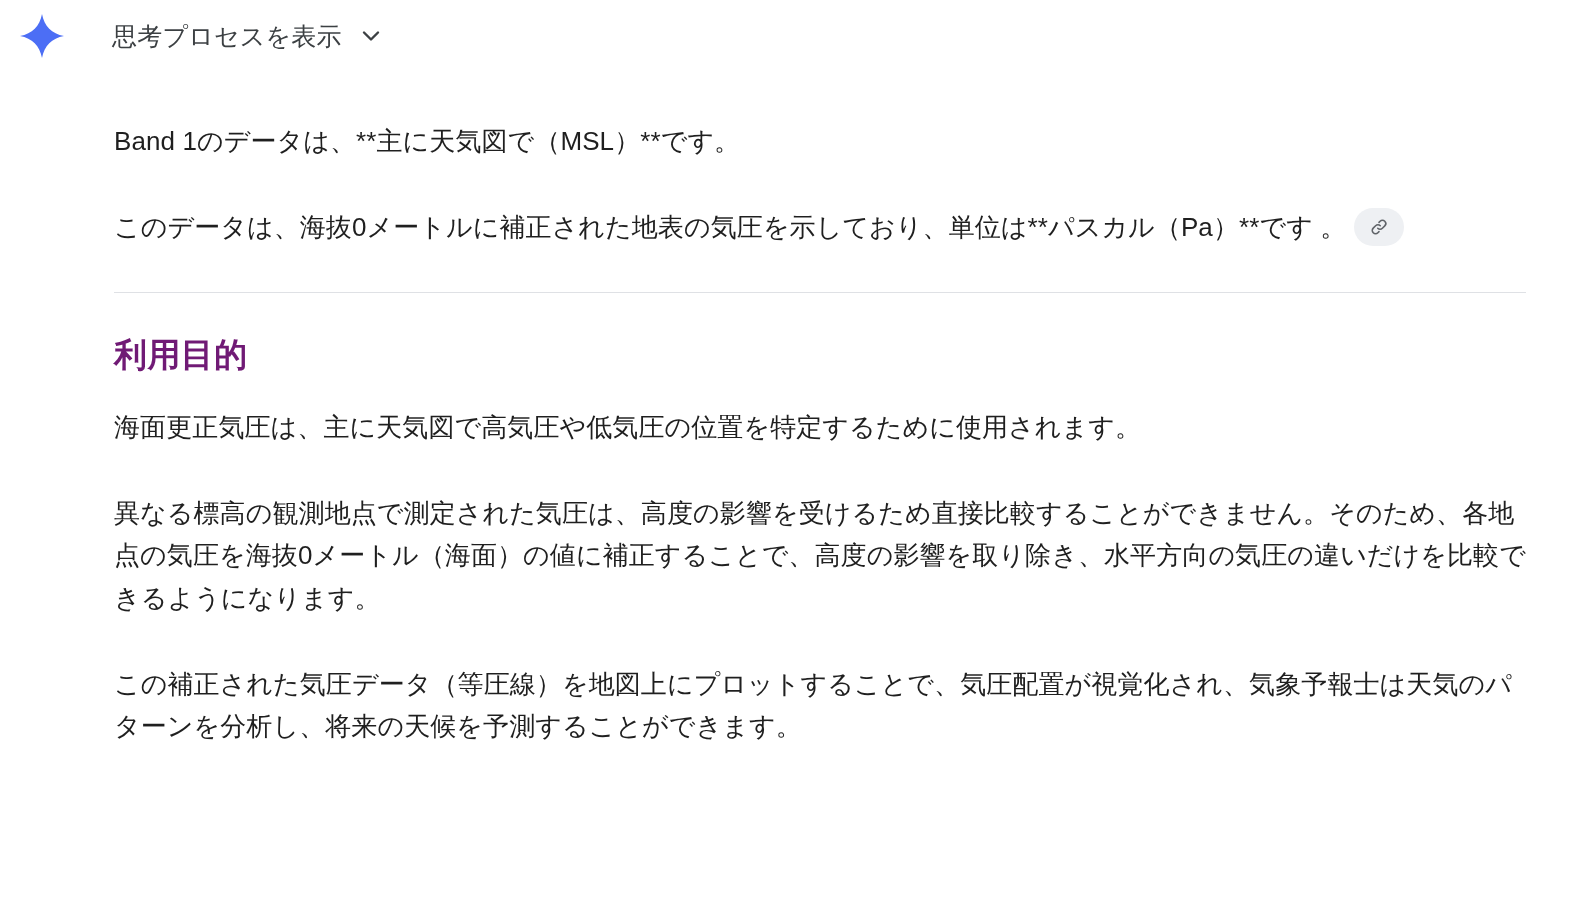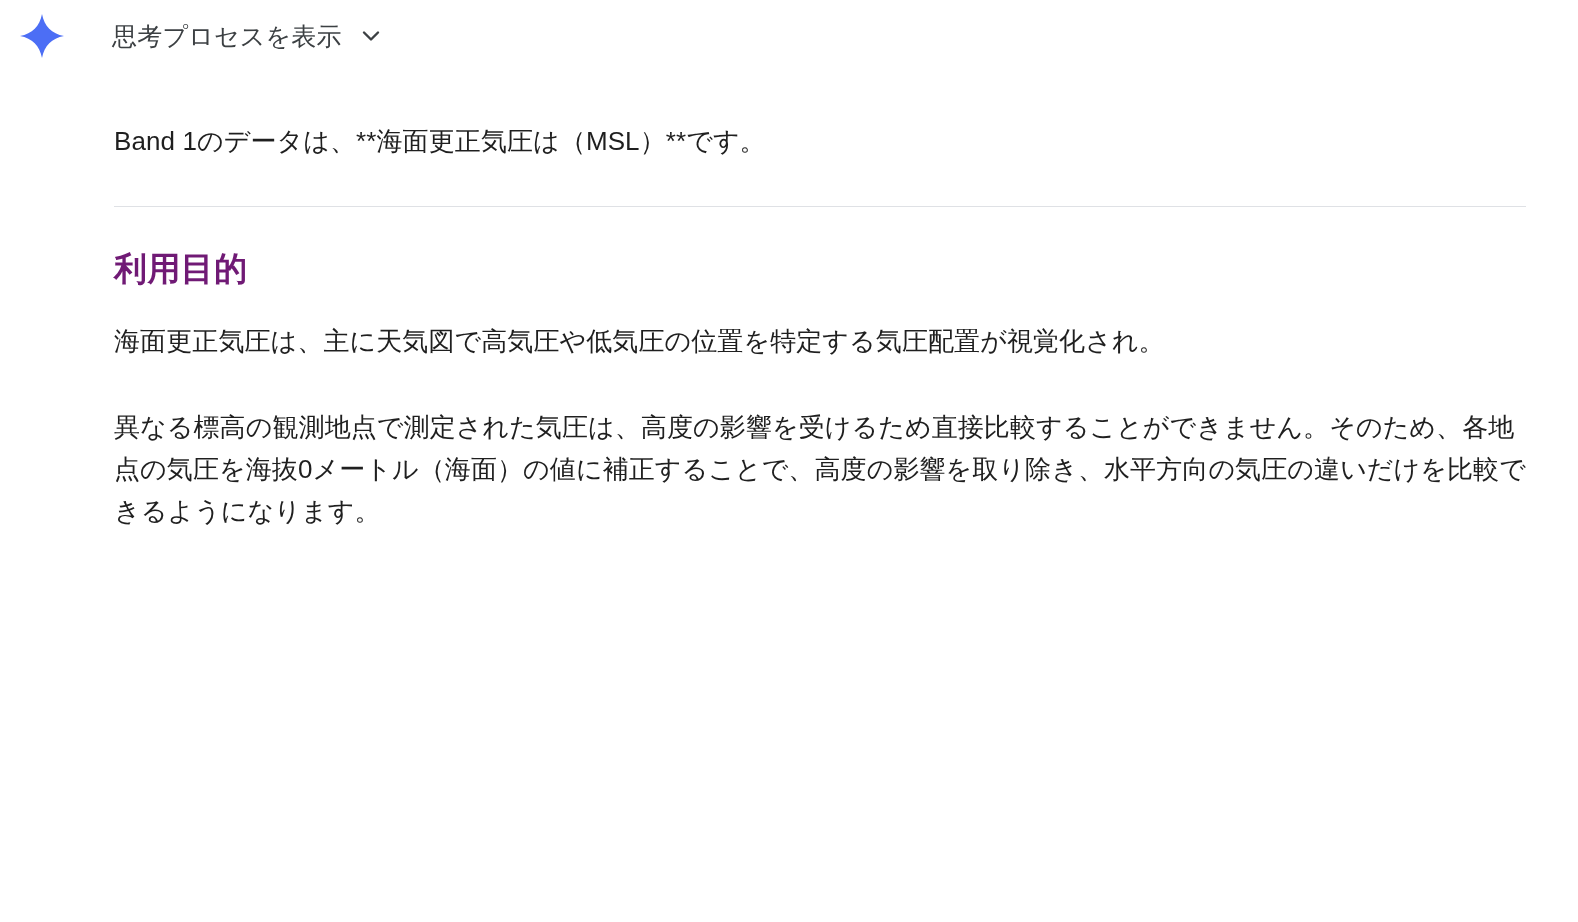--- a/index.html
+++ b/index.html
@@ -121,26 +121,33 @@
       <span class="chev">
         <svg width="22" height="22" viewBox="0 0 22 22" aria-hidden="true">
           <path d="M4 7.5 L11 14.5 L18 7.5" fill="none" stroke="#3c4043" stroke-width="2.4" stroke-linecap="round" stroke-linejoin="round"></path>
         </svg>
       </span>
     </div>
   </div>
 
   <div class="content">
 
-    <p class="para">Band 1のデータは、**海面更正気圧は（MSL）**です。</p>
+    <p class="para">Band 1のデータは、**主に天気図で（MSL）**です。</p>
 
+    <p class="para"><span>このデータは、海抜0メートルに補正された地表の気圧を示しており、単位は**パスカル（Pa）**です 。</span><span class="chip">
+          <svg width="22" height="22" viewBox="0 0 24 24" aria-hidden="true">
+            <path d="M10.6 13.4a3.6 3.6 0 0 0 5.1 0l2.6-2.6a3.6 3.6 0 0 0-5.1-5.1l-1.2 1.2" fill="none" stroke="#5f6368" stroke-width="1.7" stroke-linecap="round"></path>
+            <path d="M13.4 10.6a3.6 3.6 0 0 0-5.1 0l-2.6 2.6a3.6 3.6 0 0 0 5.1 5.1l1.2-1.2" fill="none" stroke="#5f6368" stroke-width="1.7" stroke-linecap="round"></path>
+          </svg>
+        </span></p>
 
     <hr class="rule">
 
     <h2 class="section-title">利用目的</h2>
 
-    <p class="para"><span>海面更正気圧は、主に天気図で</span><b>高気圧や低気圧の位置を特定する</b><span>気圧配置が視覚化され。</span></p>
+    <p class="para"><span>海面更正気圧は、主に天気図で</span><b>高気圧や低気圧の位置を特定する</b><span>ために使用されます。</span></p>
 
     <p class="para">異なる標高の観測地点で測定された気圧は、高度の影響を受けるため直接比較することができません。そのため、各地点の気圧を海抜0メートル（海面）の値に補正することで、高度の影響を取り除き、水平方向の気圧の違いだけを比較できるようになります。</p>
 
+    <p class="para">この補正された気圧データ（等圧線）を地図上にプロットすることで、気圧配置が視覚化され、気象予報士は天気のパターンを分析し、将来の天候を予測することができます。</p>
 
   </div>
 </div>
 
 </body></html>

